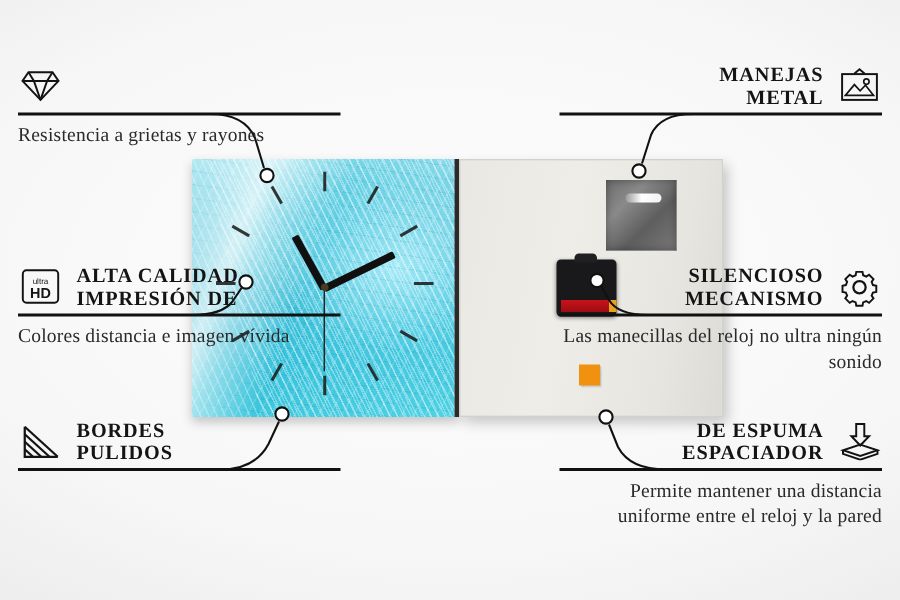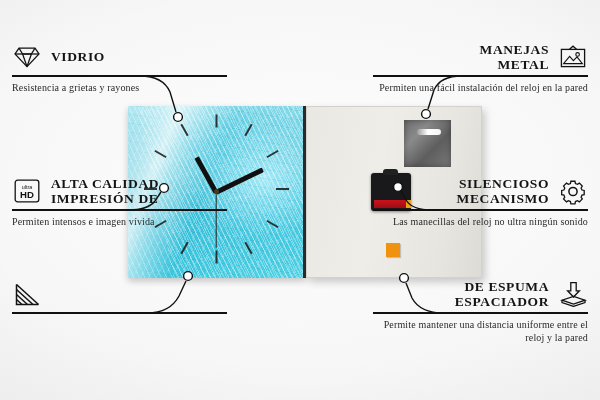--- a/index.html
+++ b/index.html
@@ -222,21 +222,21 @@
   }
   .callout-rule {
     margin-top: 3px;
     height: 1.6px;
     background: #111111;
     width: 100%;
   }
   .callout-desc {
     margin-top: 4px;
     font-family: "Liberation Serif", serif;
-    font-size: 10px;
+    font-size: 13px;
     line-height: 1.34;
     color: #2a2a2a;
     letter-spacing: 0.15px;
   }
 
   
   #connectors {
     position: absolute;
     inset: 0;
     pointer-events: none;
@@ -322,21 +322,20 @@
       <span class="callout-icon">
         <svg width="26" height="24" viewBox="0 0 26 24" fill="none" stroke="currentColor" stroke-width="1.3">
           <path d="M5 3.2 H21 L25 9 L13 21.6 L1 9 Z"></path>
           <path d="M1 9 H25"></path>
           <path d="M5 3.2 L8.6 9 L13 21.6"></path>
           <path d="M21 3.2 L17.4 9 L13 21.6"></path>
           <path d="M8.6 9 H17.4"></path>
         </svg>
       </span>
       <div>
-        <div class="callout-title">VIDRIO</div>
       </div>
     </div>
     <div class="callout-rule"></div>
     <div class="callout-desc">Resistencia a grietas y rayones</div>
   </div>
 
   <div class="callout left" style="top:176px;">
     <div class="callout-head">
       <span class="callout-icon">
         <svg width="28" height="26" viewBox="0 0 28 26" fill="none" stroke="currentColor" stroke-width="1.3">
@@ -344,55 +343,58 @@
           <text x="14" y="11.4" font-family="Liberation Sans, sans-serif" font-size="5.4" fill="currentColor" stroke="none" text-anchor="middle">ultra</text>
           <text x="14" y="20.4" font-family="Liberation Sans, sans-serif" font-size="9.6" font-weight="bold" fill="currentColor" stroke="none" text-anchor="middle">HD</text>
         </svg>
       </span>
       <div>
         <div class="callout-title">ALTA CALIDAD</div>
         <div class="callout-title">IMPRESIÓN DE</div>
       </div>
     </div>
     <div class="callout-rule"></div>
-    <div class="callout-desc">Permiten intensos e imagen vívida</div>
+    <div class="callout-desc">Colores distancia e imagen vívida</div>
   </div>
 
   <div class="callout left" style="top:279px;">
     <div class="callout-head">
       <span class="callout-icon">
         <svg width="27" height="25" viewBox="0 0 27 25" fill="none" stroke="currentColor" stroke-width="1.5">
           <path d="M2.5 2.5 L24.5 22.5"></path>
           <path d="M2.5 7.5 L19 22.5"></path>
           <path d="M2.5 12.5 L13.5 22.5"></path>
           <path d="M2.5 17.5 L8 22.5"></path>
           <path d="M2.5 2.5 L2.5 22.5 L24.5 22.5"></path>
         </svg>
       </span>
+      <div>
+        <div class="callout-title">BORDES</div>
+        <div class="callout-title">PULIDOS</div>
+      </div>
     </div>
     <div class="callout-rule"></div>
   </div>
 
   <div class="callout right" style="top:42px;">
     <div class="callout-head">
       <div>
         <div class="callout-title">MANEJAS</div>
         <div class="callout-title">METAL</div>
       </div>
       <span class="callout-icon">
         <svg width="28" height="26" viewBox="0 0 28 26" fill="none" stroke="currentColor" stroke-width="1.3">
           <path d="M10.5 5.2 L14 2.2 L17.5 5.2"></path>
           <rect x="2.4" y="5.4" width="23.2" height="17.2"></rect>
           <path d="M4.6 19.6 L10.6 12.4 L14.4 16.6 L18 12.8 L23.4 19.6 Z" stroke-width="1.1"></path>
           <circle cx="18.6" cy="10.4" r="1.8" stroke-width="1.1"></circle>
         </svg>
       </span>
     </div>
     <div class="callout-rule"></div>
-    <div class="callout-desc">Permiten una fácil instalación del reloj en la pared</div>
   </div>
 
   <div class="callout right" style="top:176px;">
     <div class="callout-head">
       <div>
         <div class="callout-title">SILENCIOSO</div>
         <div class="callout-title">MECANISMO</div>
       </div>
       <span class="callout-icon">
         <svg width="28" height="27" viewBox="0 0 28 27" fill="none" stroke="currentColor" stroke-width="1.5">

